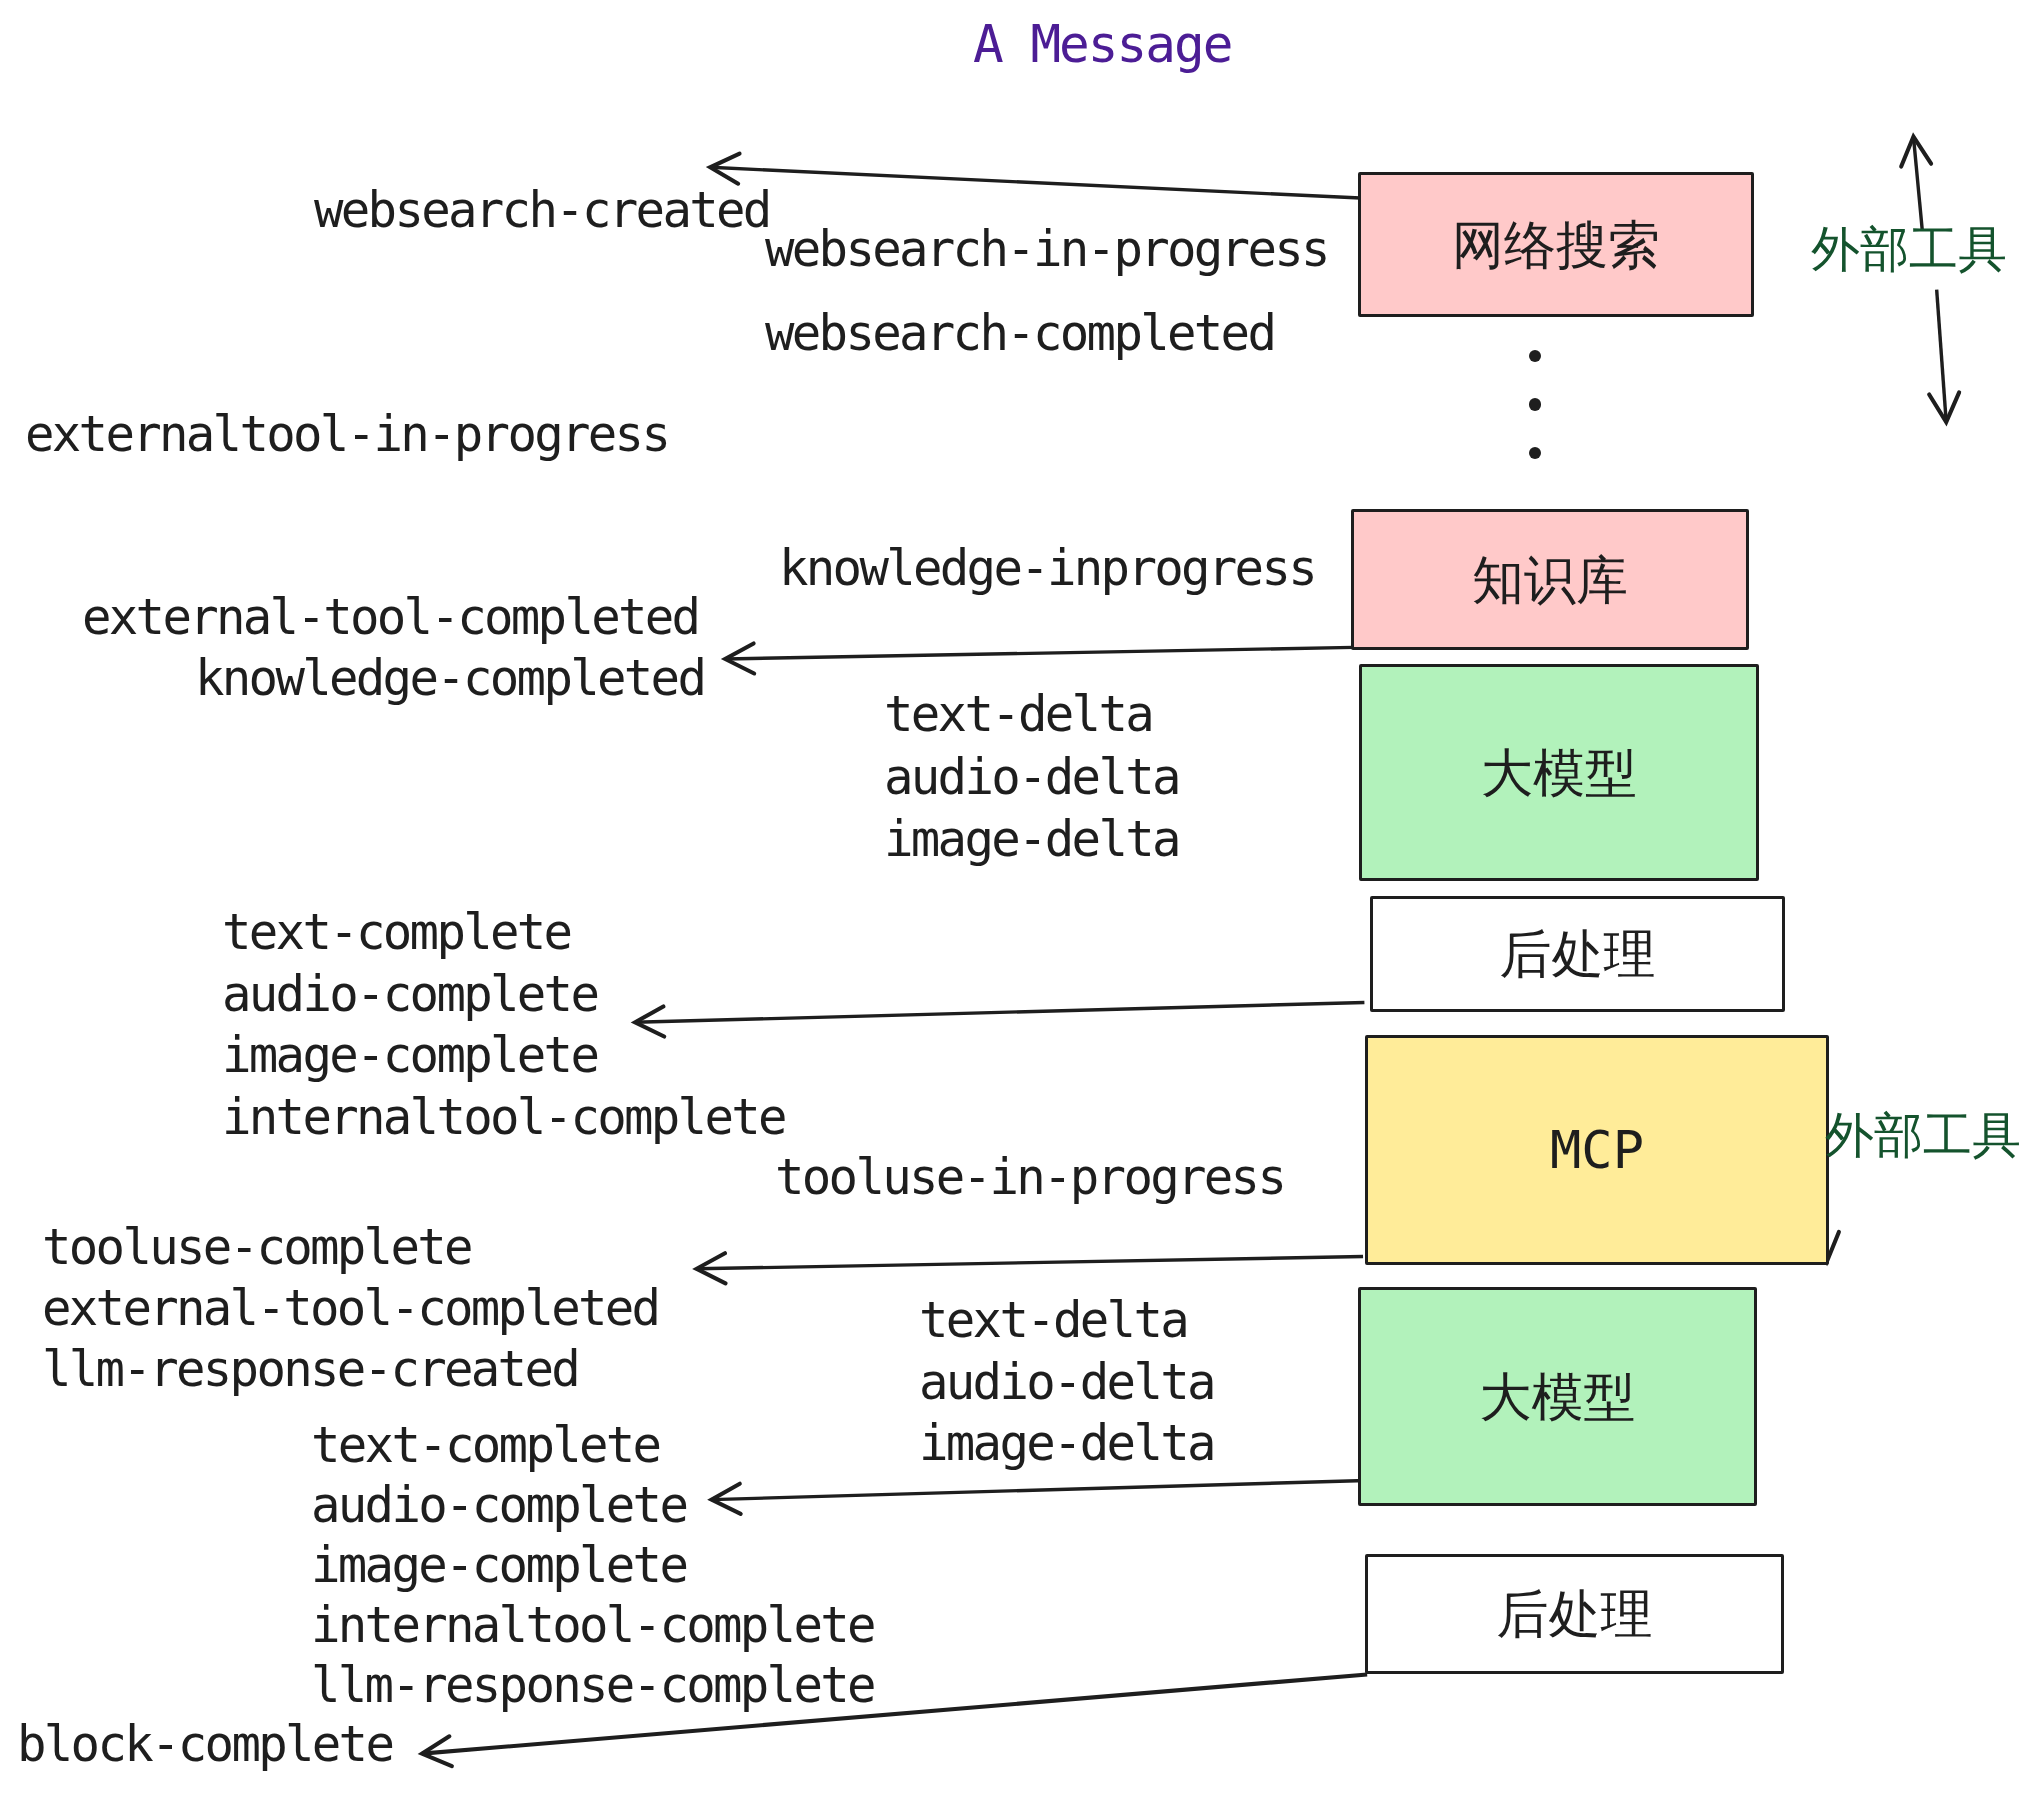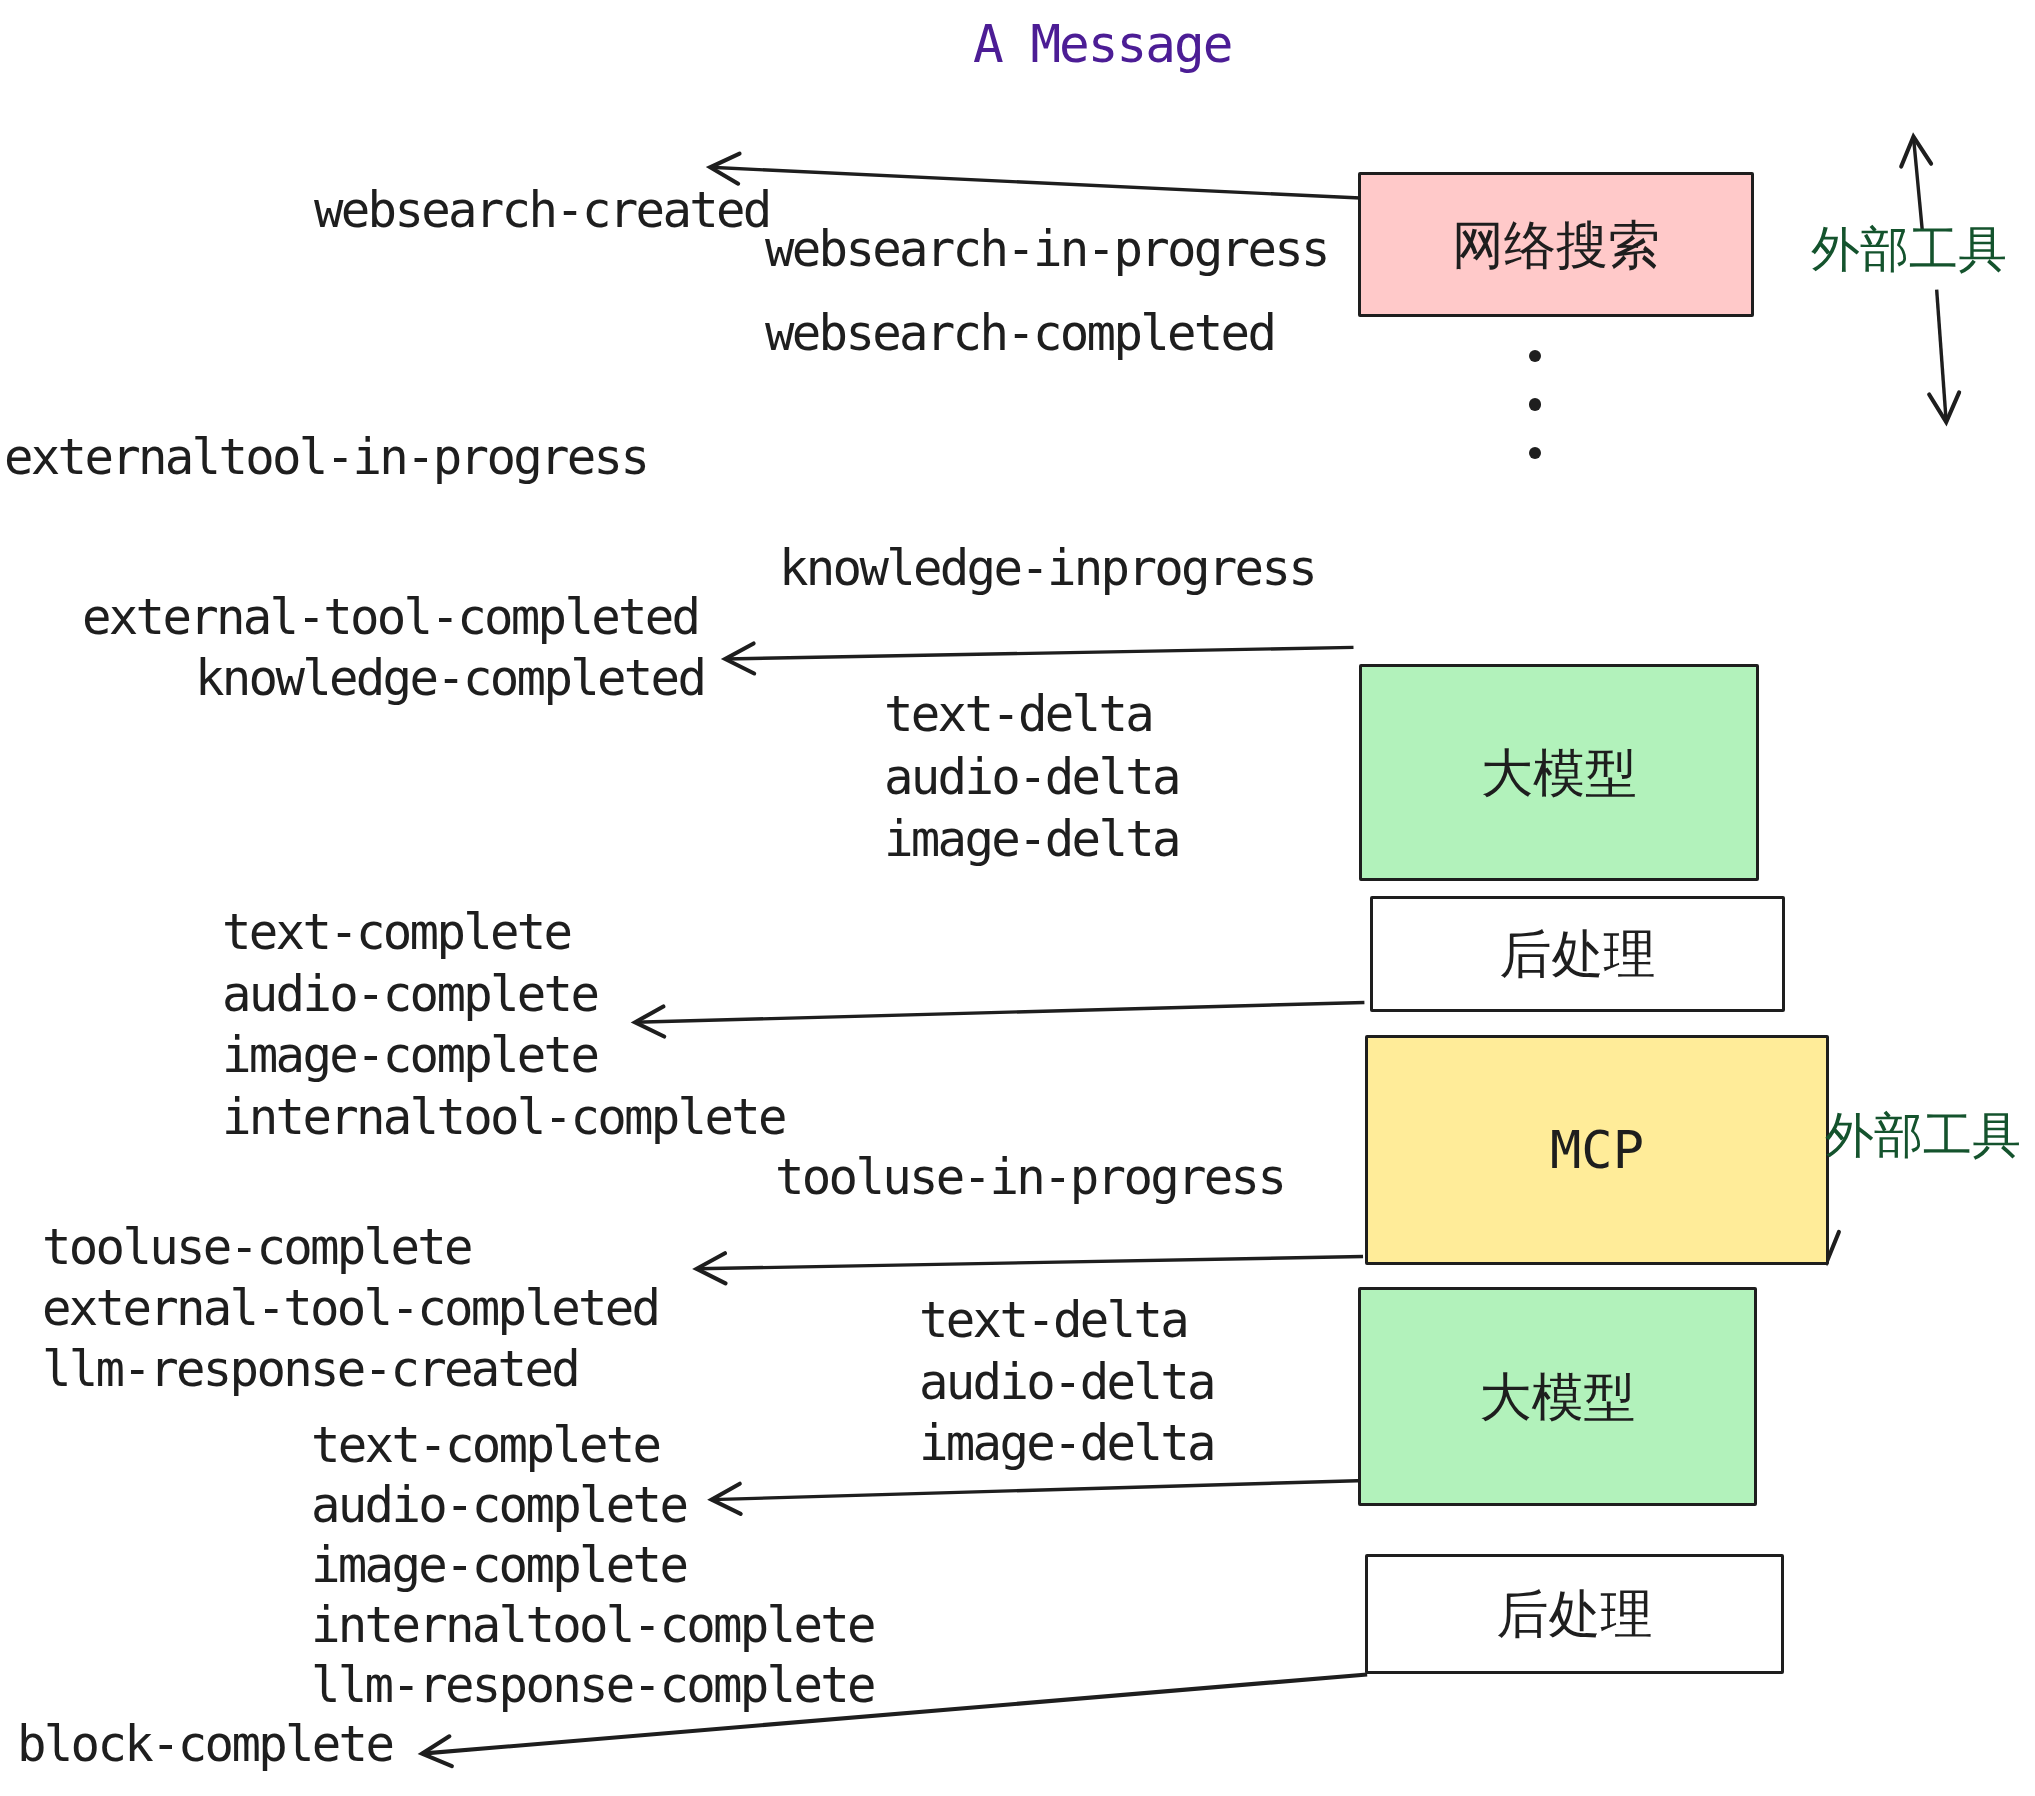--- a/index.html
+++ b/index.html
@@ -95,21 +95,21 @@
 
     <line x1="2652" y1="1628" x2="2643" y2="1534" stroke="#1e1e1e" stroke-width="5" marker-end="url(#ah)"></line>
     <line x1="2660" y1="1694" x2="2675" y2="1848" stroke="#1e1e1e" stroke-width="5" marker-end="url(#ah)"></line>
   </svg>
 
   <div class="title" style="left:973px; top:15px;">A Message</div>
 
   <div class="evt" style="left:314px;  top:186px;">websearch-created</div>
   <div class="evt" style="left:765px; top:225px;">websearch-in-progress</div>
   <div class="evt" style="left:765px; top:309px;">websearch-completed</div>
-  <div class="evt" style="left:4px;   top:410px;margin-top:23px;">externaltool-in-progress</div>
+  <div class="evt" style="left:25px;   top:410px;">externaltool-in-progress</div>
   <div class="evt" style="left:779px; top:544px;">knowledge-inprogress</div>
   <div class="evt" style="left:82px;  top:593px;">external-tool-completed</div>
   <div class="evt" style="left:195px;  top:654px;">knowledge-completed</div>
 
   <div class="evt" style="left:884px; top:690px;">text-delta</div>
   <div class="evt" style="left:884px; top:753px;">audio-delta</div>
   <div class="evt" style="left:884px; top:815px;">image-delta</div>
 
   <div class="evt" style="left:222px;  top:908px;">text-complete</div>
   <div class="evt" style="left:222px;  top:970px;">audio-complete</div>
@@ -137,20 +137,23 @@
   <div class="box" style="left: 1358px; top: 172px; width: 396px; height: 145px; background: rgb(255, 201, 201);">
     <span class="lbl cjk">网络搜索</span>
   </div>
 
   <div class="dots">
     <span class="dot"></span>
     <span class="dot"></span>
     <span class="dot"></span>
   </div>
 
+  <div class="box" style="left: 1351px; top: 509px; width: 398px; height: 141px; background: rgb(255, 201, 201);">
+    <span class="lbl cjk">知识库</span>
+  </div>
 
   <div class="box" style="left: 1359px; top: 664px; width: 400px; height: 217px; background: rgb(178, 242, 187);">
     <span class="lbl cjk">大模型</span>
   </div>
 
   <div class="box" style="left: 1370px; top: 896px; width: 415px; height: 116px; background: rgb(255, 255, 255);">
     <span class="lbl cjk">后处理</span>
   </div>
 
   <div class="box" style="left: 1365px; top: 1035px; width: 464px; height: 230px; background: rgb(255, 236, 153);">

